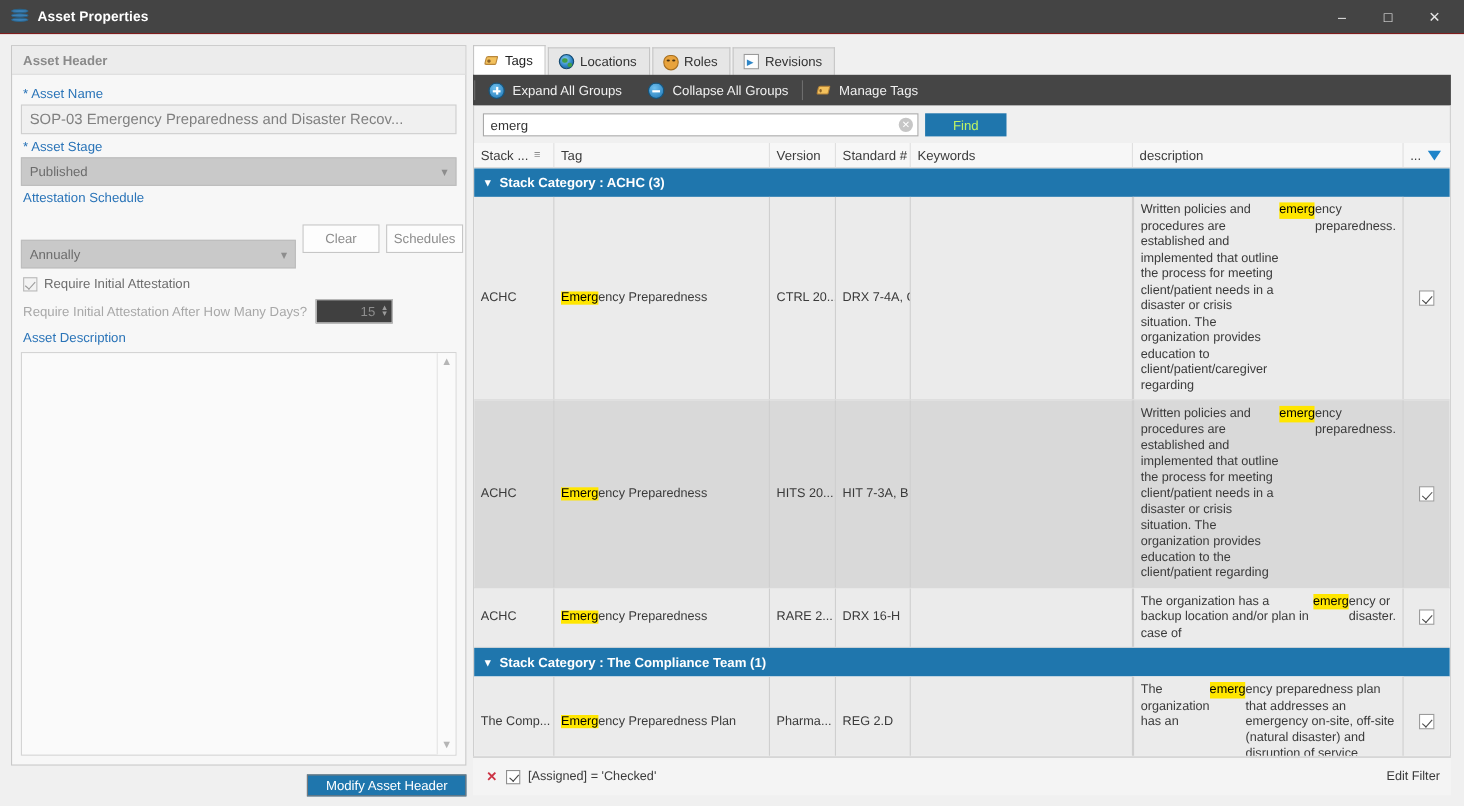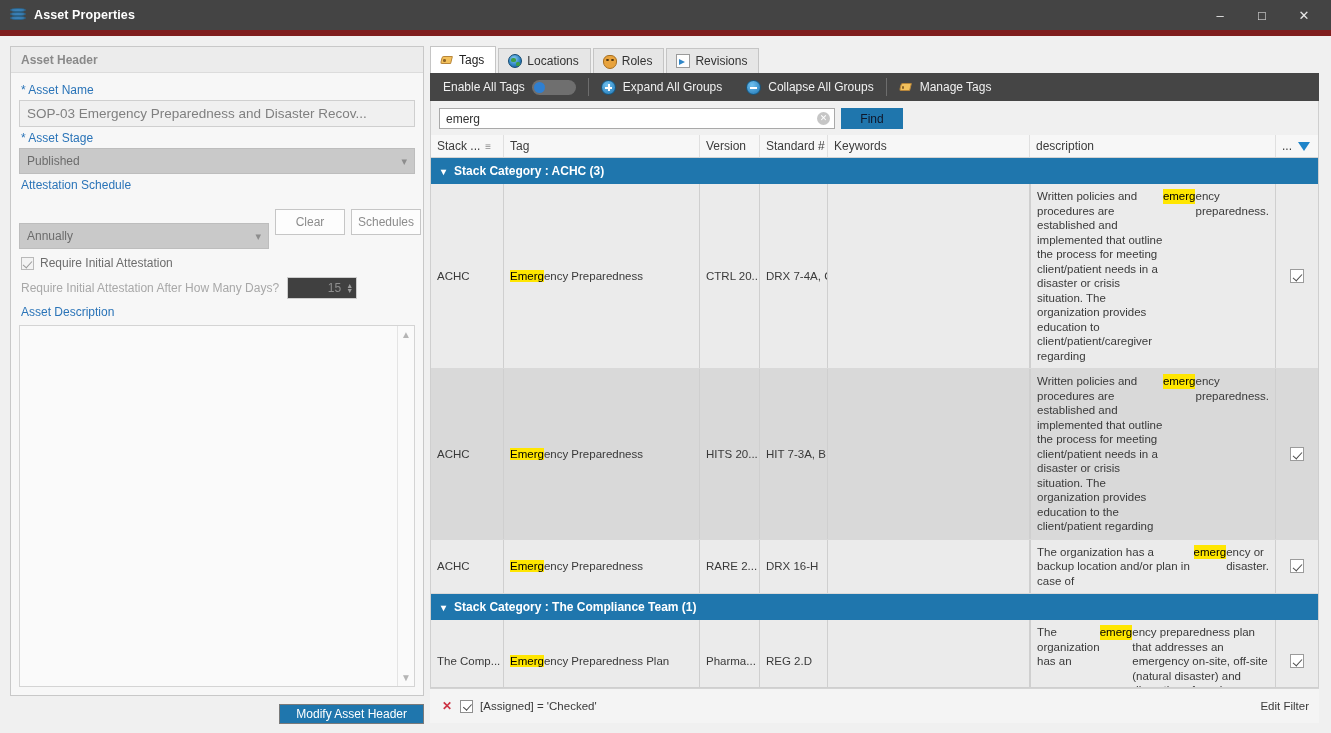--- a/index.html
+++ b/index.html
@@ -41,21 +41,21 @@
     display: flex; align-items: center; justify-content: center;
     color: #e8e8e8; font-size: 13px; line-height: 1;
   }
   #win-controls .wc.close { margin-right: 6px; }
 
   
   #window-body {
     position: relative;
     width: 1331px; height: 703px;
     background: #f0f0f0;
-    border-top: 6px solid #7f1d1d;
+    border-top: 1px solid #7f1d1d;
     display: flex;
   }
 
   
   #left-panel {
     width: 424px;
     padding: 10px 0 0 10px;
     display: flex; flex-direction: column;
   }
   #asset-header-box {
@@ -306,22 +306,22 @@
     padding: 0 4px 0 6px;
   }
   #search-input-wrap .val { flex: 1; font-size: 12px; color: #333; }
   .clear-x {
     width: 13px; height: 13px; border-radius: 50%;
     background: #c6c6c6; color: #ffffff;
     font-size: 9px; line-height: 13px; text-align: center;
     flex: none;
   }
   #find-btn {
-    width: 62px; height: 21px;
-    background: #1f76ad; color: #0f172a;
+    width: 74px; height: 21px;
+    background: #1f76ad; color: #bef264;
     font-size: 12px;
     display: flex; align-items: center; justify-content: center;
   }
 
   
   #grid {
     flex: 1;
     border: 1px solid #cfcfcf;
     border-top: none;
     background: #ffffff;
@@ -537,26 +537,20 @@
           </span>
         <span>Roles</span>
       </div>
       <div class="tab">
         <span class="ico ico-rev"></span>
         <span>Revisions</span>
       </div>
     </div>
 
     <div id="toolbar">
-      <div class="tb-item">
-        <span>Enable All Tags</span>
-        <span class="toggle">
-            <span class="knob"></span>
-          </span>
-      </div>
       <div class="tb-sep"></div>
       <div class="tb-item">
         <span class="circ-icon">
             <span class="h"></span>
             <span class="v"></span>
           </span>
         <span>Expand All Groups</span>
       </div>
       <div class="tb-item">
         <span class="circ-icon">

